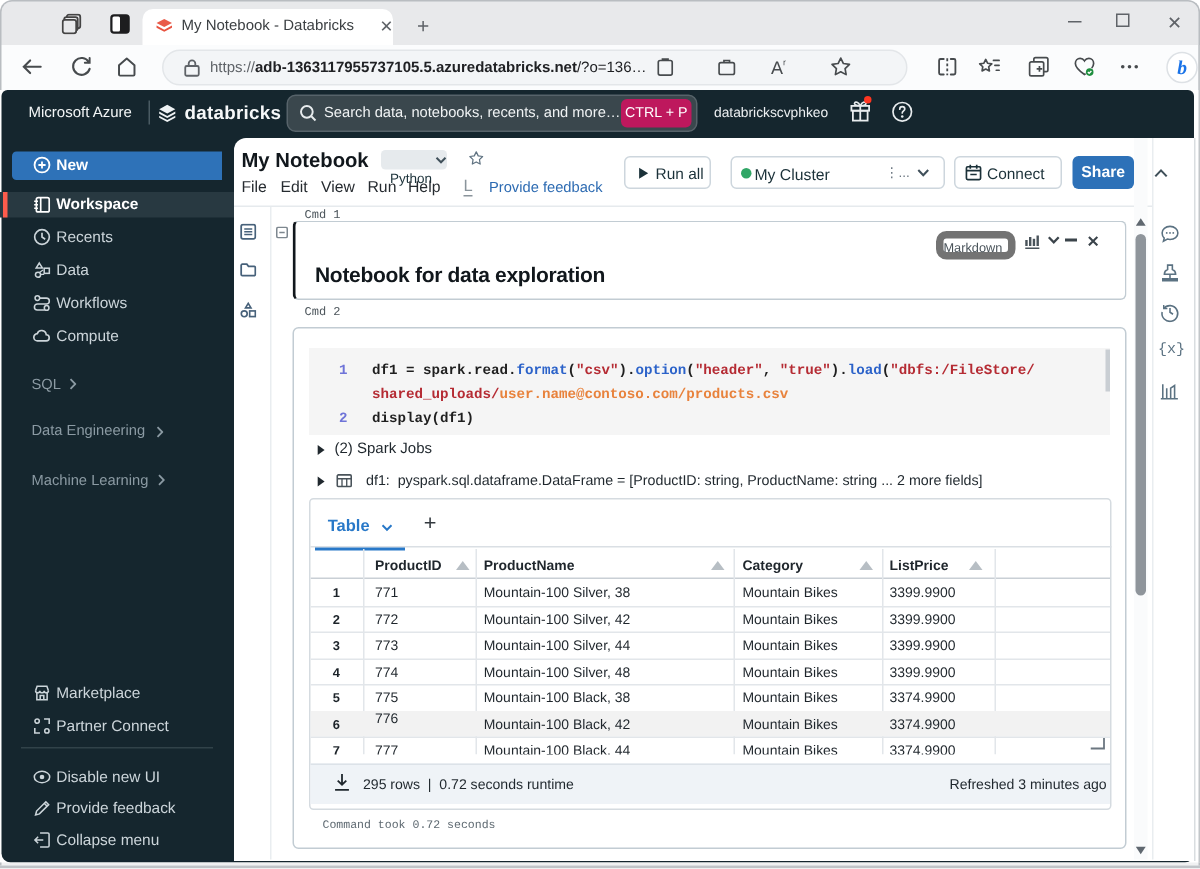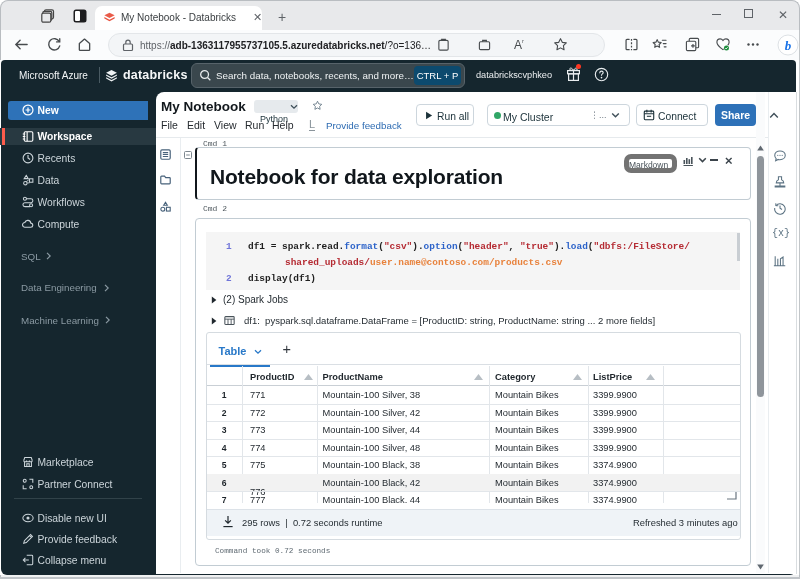--- a/index.html
+++ b/index.html
@@ -122,21 +122,21 @@
     <path d="m3.4 14.6 8.6 4.6 8.6-4.6v2.2L12 21.4l-8.6-4.6Z"></path>
   </svg>
   <div class="abs" style="left:123px;top:68px;font-size:12.5px;font-weight:bold;color:#f6f8f9;letter-spacing:.2px;">databricks</div>
 
   <div class="abs" style="left:191px;top:63px;width:274px;height:25px;background:#3a474d;border:1px solid #57636a;border-radius:6px;"></div>
   <svg class="abs" style="left:199px;top:69px" width="13" height="13" viewBox="0 0 14 14" fill="none" stroke="#e8ecee" stroke-width="1.4">
     <circle cx="6" cy="6" r="4.2"></circle>
       <path d="m9.2 9.2 3 3"></path>
   </svg>
   <div class="abs" style="left:216px;top:70px;font-size:9.8px;color:#f0f3f4;">Search data, notebooks, recents, and more…</div>
-  <div class="abs" style="left:414px;top:66px;width:47px;height:19px;background:#0c4a6e;border-radius:4px;color:#fff;font-size:9.5px;text-align:center;line-height:19px;">CTRL + P</div>
+  <div class="abs" style="left:414px;top:66px;width:47px;height:19px;background:#be185d;border-radius:4px;color:#fff;font-size:9.5px;text-align:center;line-height:19px;">CTRL + P</div>
   <div class="abs" style="left:476px;top:70px;font-size:9.2px;color:#eceff1;">databrickscvphkeo</div>
 
   <svg class="abs" style="left:566px;top:66px" width="15" height="16" viewBox="0 0 15 16" fill="none" stroke="#e8ecee" stroke-width="1.2">
     <rect x="1.6" y="4.6" width="11.8" height="3.2"></rect>
     <rect x="2.6" y="7.8" width="9.8" height="6.6"></rect>
     <path d="M7.5 4.6v9.8"></path>
     <path d="M7.5 4.4C6.2 1.9 4.3 1.6 3.7 2.7 3.1 3.8 5.2 4.5 7.5 4.4Zm0 0c1.3-2.5 3.2-2.8 3.8-1.7.6 1.1-1.5 1.8-3.8 1.7Z" stroke-width="1"></path>
   </svg>
   <div class="abs" style="left:576px;top:64px;width:5px;height:5px;border-radius:50%;background:#ff3621;"></div>
 
@@ -293,21 +293,21 @@
       <circle cx="3.6" cy="10.4" r="2.5"></circle>
       <rect x="8.2" y="8" width="4.8" height="4.8"></rect>
     </svg>
 
     <div class="abs" style="left:203px;top:139px;font-family:'Liberation Mono',monospace;font-size:8px;color:#4d565c;">Cmd 1</div>
     <svg class="abs" style="left:184px;top:151px" width="8" height="8" viewBox="0 0 8 8" fill="none" stroke="#7d878f" stroke-width="1">
         <rect x="0.5" y="0.5" width="7" height="7" rx="1"></rect>
         <path d="M2.2 4h3.6"></path>
       </svg>
     <div class="abs" style="left:195px;top:147px;width:556px;height:53px;background:#fff;border:1px solid #c2ccd3;border-left:2.5px solid #11171c;border-radius:4px;"></div>
-    <div class="abs" style="left:210px;top:165px;font-size:21px;font-weight:bold;color:#11171c;letter-spacing:-0.2px;">Notebook for data exploration</div>
+    <div class="abs" style="left:210px;top:175px;font-size:14px;font-weight:bold;color:#11171c;letter-spacing:-0.2px;">Notebook for data exploration</div>
     <div class="abs" style="left:624px;top:154px;width:53px;height:19px;border:5px solid #737373;border-radius:7px;font-size:8.5px;color:#49535a;text-align:left;line-height:12px;">Markdown</div>
     <svg class="abs" style="left:683px;top:156px" width="11" height="10" viewBox="0 0 11 10" fill="#49535a">
       <rect x="0.5" y="4" width="1.6" height="4"></rect>
         <rect x="3" y="2" width="1.6" height="6"></rect>
         <rect x="5.5" y="3.2" width="1.6" height="4.8"></rect>
         <rect x="8" y="1" width="1.6" height="7"></rect>
         <rect x="0.5" y="9" width="9.4" height="1"></rect>
     </svg>
     <svg class="abs" style="left:698px;top:157px" width="9" height="7" viewBox="0 0 9 7" fill="none" stroke="#3b444b" stroke-width="1.5">
         <path d="m1.2 1.2 3.3 3.4 3.3-3.4"></path>
@@ -317,21 +317,21 @@
         <path d="m1 1 6 6M7 1 1 7"></path>
       </svg>
 
     <div class="abs" style="left:203px;top:204px;font-family:'Liberation Mono',monospace;font-size:8px;color:#4d565c;">Cmd 2</div>
     <div class="abs" style="left:195px;top:218px;width:556px;height:348px;background:#fff;border:1px solid #c2ccd3;border-radius:4px;"></div>
 
     <div class="abs" style="left:206px;top:232px;width:534px;height:58px;background:#f5f5f5;"></div>
     <div id="code" class="abs" style="left:206px;top:238.5px;width:534px;font-family:'Liberation Mono',monospace;font-size:9.45px;font-weight:bold;line-height:16.4px;color:#1f1f1f;white-space:pre;">
       <div class="abs" style="left:20px;top:0;color:#6f74d8;">1</div>
       <div class="abs" style="left:42px;top:0;">df1 = spark.read.<span style="color:#2b62c9;">format</span>(<span style="color:#b52b33;">"csv"</span>).<span style="color:#2b62c9;">option</span>(<span style="color:#b52b33;">"header"</span>, <span style="color:#b52b33;">"true"</span>).<span style="color:#2b62c9;">load</span>(<span style="color:#b52b33;">"dbfs:/FileStore/</span></div>
-      <div class="abs" style="left:42px;top:16.4px;margin-left:37px;"><span style="color:#b52b33;">shared_uploads/</span><span style="color:#e8823c;">user.name@contoso.com/products.csv</span></div>
+      <div class="abs" style="left:42px;top:16.4px;"><span style="color:#b52b33;">shared_uploads/</span><span style="color:#e8823c;">user.name@contoso.com/products.csv</span></div>
       <div class="abs" style="left:20px;top:32.8px;color:#6f74d8;">2</div>
       <div class="abs" style="left:42px;top:32.8px;">display(df1)</div>
     </div>
     <div class="abs" style="left:736.5px;top:233px;width:3.5px;height:28px;background:#c9ced3;"></div>
 
     <svg class="abs" style="left:211px;top:296px" width="6" height="8" viewBox="0 0 6 8">
         <path d="M.8.6 5.4 4 .8 7.4Z" fill="#20282e"></path>
       </svg>
     <div class="abs" style="left:223px;top:294px;font-size:10px;color:#1f272d;">(2) Spark Jobs</div>
 
@@ -400,21 +400,21 @@
     <div class="abs" style="left:386px;top:76.8px;">3399.9900</div>
     <div class="abs" style="left:0;top:90.0px;width:533px;height:1px;background:#e2e6ea;"></div>
     <div class="abs" style="left:0;top:94.3px;width:34.5px;text-align:center;font-size:8.6px;font-weight:bold;color:#1c2329;">5</div>
     <div class="abs" style="left:43px;top:94.3px;">775</div>
     <div class="abs" style="left:115.5px;top:94.3px;">Mountain-100 Black, 38</div>
     <div class="abs" style="left:288px;top:94.3px;">Mountain Bikes</div>
     <div class="abs" style="left:386px;top:94.3px;">3374.9900</div>
     <div class="abs" style="left:0;top:107.5px;width:533px;height:1px;background:#e2e6ea;"></div>
     <div class="abs" style="left:0;top:107.5px;width:533px;height:17.5px;background:#f2f2f2;"></div>
     <div class="abs" style="left:0;top:111.8px;width:34.5px;text-align:center;font-size:8.6px;font-weight:bold;color:#1c2329;">6</div>
-    <div class="abs" style="left:43px;top:121px;">776</div>
+    <div class="abs" style="left:43px;top:108px;">776</div>
     <div class="abs" style="left:115.5px;top:111.8px;">Mountain-100 Black, 42</div>
     <div class="abs" style="left:288px;top:111.8px;">Mountain Bikes</div>
     <div class="abs" style="left:386px;top:111.8px;">3374.9900</div>
     <div class="abs" style="left:0;top:125.0px;width:533px;height:1px;background:#e2e6ea;"></div>
     <div class="abs" style="left:0;top:129.3px;width:34.5px;text-align:center;font-size:8.6px;font-weight:bold;color:#1c2329;">7</div>
     <div class="abs" style="left:43px;top:129.3px;">777</div>
     <div class="abs" style="left:115.5px;top:129.3px;">Mountain-100 Black, 44</div>
     <div class="abs" style="left:288px;top:129.3px;">Mountain Bikes</div>
     <div class="abs" style="left:386px;top:129.3px;">3374.9900</div>
 

